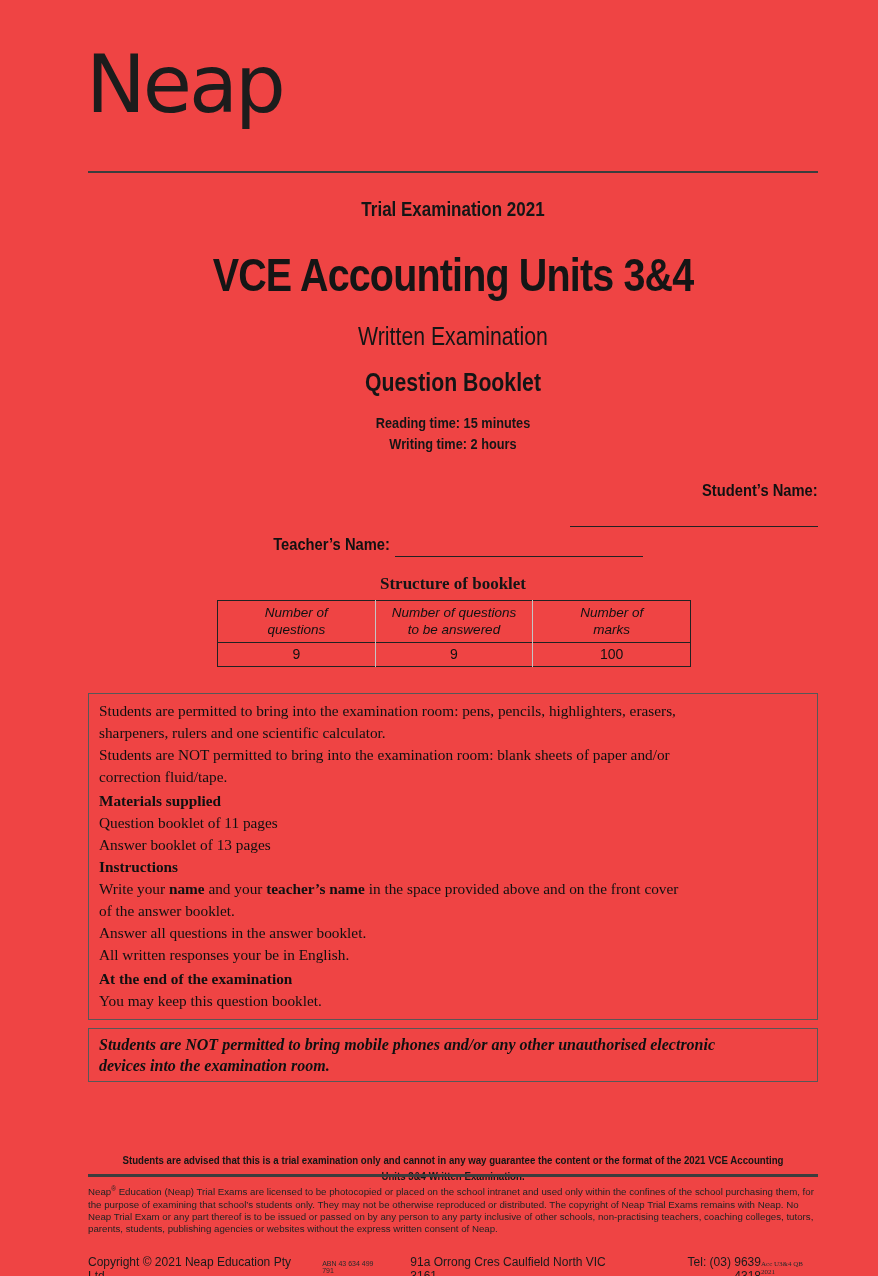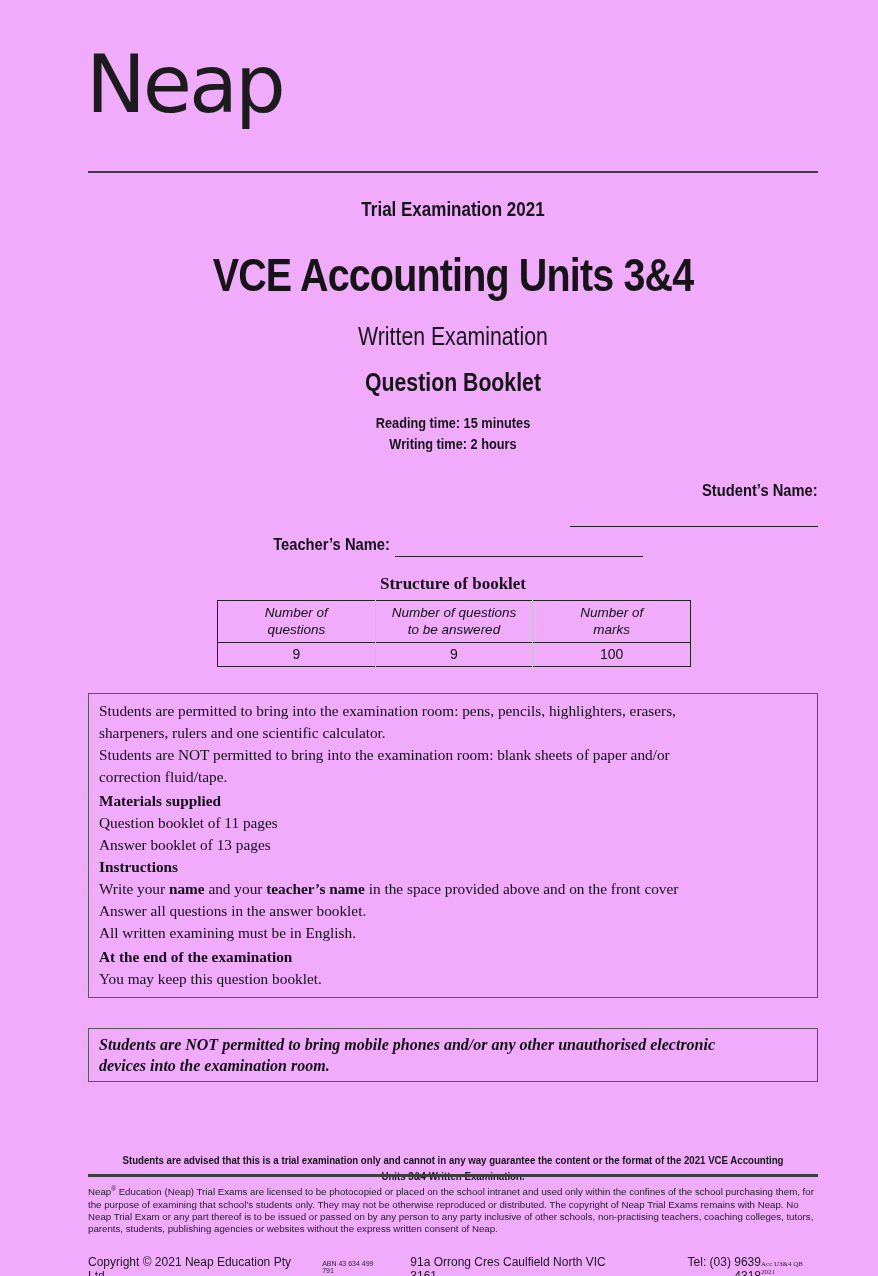--- a/index.html
+++ b/index.html
@@ -1,21 +1,21 @@
 <!DOCTYPE html>
 <html><head>
 <meta charset="utf-8">
 <style>
   * { margin: 0; padding: 0; box-sizing: border-box; }
   html, body { background: #e8e8e8; }
   .page {
     position: relative;
     width: 878px;
     height: 1276px;
-    background: #f0abfc;
+    background: #ef4444;
     font-family: "Liberation Sans", sans-serif;
     color: #111111;
     overflow: hidden;
     margin: 0 auto;
   }
   
   .logo {
     position: absolute;
     left: 86px;
     top: 42px;
@@ -216,22 +216,23 @@
   <div class="exam-box box-rules">
     <div class="ln">Students are permitted to bring into the examination room: pens, pencils, highlighters, erasers,</div>
     <div class="ln">sharpeners, rulers and one scientific calculator.</div>
     <div class="ln">Students are NOT permitted to bring into the examination room: blank sheets of paper and/or</div>
     <div class="ln">correction fluid/tape.</div>
     <div class="ln hd mt2">Materials supplied</div>
     <div class="ln">Question booklet of 11 pages</div>
     <div class="ln">Answer booklet of 13 pages</div>
     <div class="ln hd">Instructions</div>
     <div class="ln"><span>Write your </span><span class="hd">name</span><span> and your </span><span class="hd">teacher’s name</span><span> in the space provided above and on the front cover</span></div>
+    <div class="ln">of the answer booklet.</div>
     <div class="ln">Answer all questions in the answer booklet.</div>
-    <div class="ln">All written examining must be in English.</div>
+    <div class="ln">All written responses your be in English.</div>
     <div class="ln hd mt2">At the end of the examination</div>
     <div class="ln">You may keep this question booklet.</div>
   </div>
 
   <div class="exam-box box-phones">
     <div class="ln">Students are NOT permitted to bring mobile phones and/or any other unauthorised electronic</div>
     <div class="ln">devices into the examination room.</div>
   </div>
 
   <div class="disclaimer">Students are advised that this is a trial examination only and cannot in any way guarantee the content or the format of the 2021 VCE Accounting Units 3&amp;4 Written Examination.</div>

